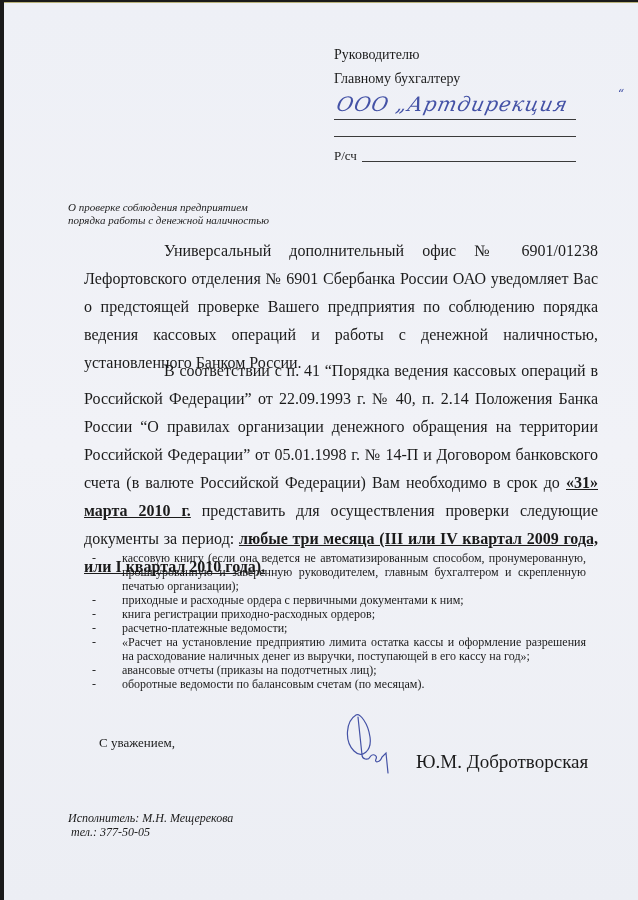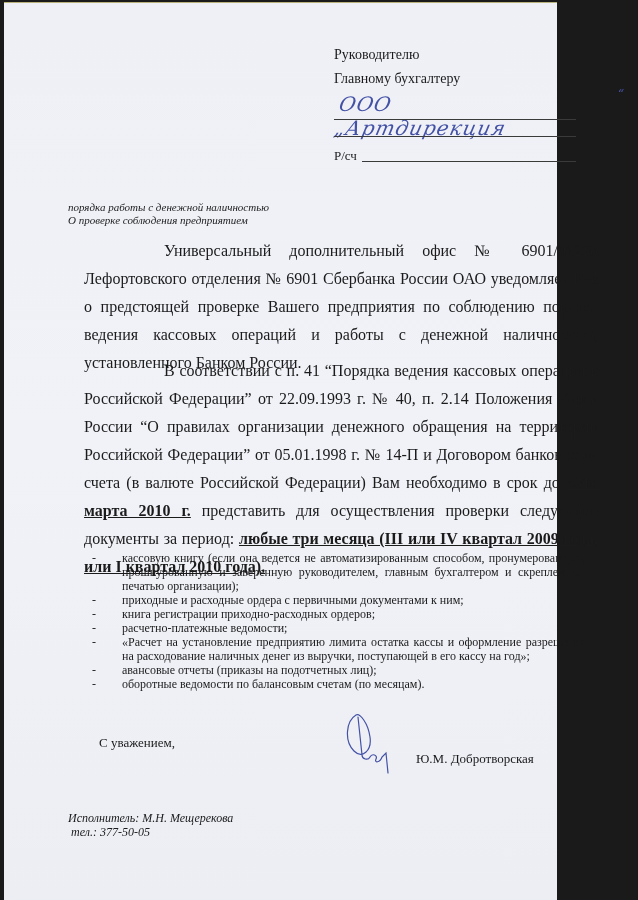--- a/index.html
+++ b/index.html
@@ -3,24 +3,23 @@
 <meta charset="utf-8">
 <style>
   html, body { margin: 0; padding: 0; }
   body {
     width: 638px; height: 900px; overflow: hidden;
     background: #1a1a1a;
     font-family: "Liberation Serif", serif;
     color: #1b1b1b;
   }
   .page {
-    position: absolute; left: 4px; top: 2px; width: 541px; height: 898px;
+    position: absolute; left: 4px; top: 2px; width: 634px; height: 898px;
     background: linear-gradient(180deg, #eef0f6 0%, #f1f2f7 50%, #eceef4 100%);
     border-top: 1px solid #b9b27a;
-    padding-left: 12px;
   }
   .addr { position: absolute; left: 330px; font-size: 14px; }
   .addr-1 { top: 44px; }
   .addr-2 { top: 68px; }
   .hand-line {
     position: absolute; left: 330px; width: 242px; height: 1px; background: #3a3a3a;
   }
   .hand-line.l1 { top: 116px; }
   .hand-line.l2 { top: 133px; }
   .handwriting {
@@ -46,43 +45,43 @@
   .p2 { top: 354px; }
   .indent { display: inline-block; width: 80px; }
   .u-bold { font-weight: bold; text-decoration: underline; }
   .list {
     position: absolute; left: 88px; top: 548px; width: 494px;
     font-size: 12px; line-height: 14px; margin: 0; padding: 0; list-style: none;
   }
   .list li { position: relative; padding-left: 30px; text-align: justify; }
   .list li .dash { position: absolute; left: 0; top: 0; }
   .closing { position: absolute; left: 95px; top: 732px; font-size: 13px; line-height: 16px; }
-  .signer { position: absolute; left: 412px; top: 748px; font-size: 13px; }
+  .signer { position: absolute; left: 412px; top: 748px; font-size: 19px; }
   .signature { position: absolute; left: 338px; top: 708px; }
   .executor {
     position: absolute; left: 64px; top: 808px; font-style: italic; font-size: 12px; line-height: 14px;
   }
 </style>
 </head>
 <body>
 
 <div class="page">
 
   <div class="addr addr-1">Руководителю</div>
   <div class="addr addr-2">Главному бухгалтеру</div>
   <div class="handwriting">ООО „Артдирекция</div>
   <div class="hand-quote">“</div>
   <div class="hand-line l1"></div>
   <div class="hand-line l2"></div>
   <div class="rsch">Р/сч</div>
   <div class="rsch-line"></div>
 
   <div class="subject">
+    <div>О проверке соблюдения предприятием</div>
     <div>порядка работы с денежной наличностью</div>
-    <div>О проверке соблюдения предприятием</div>
   </div>
 
   <div class="body-para p1">
     <span class="indent"></span><span>Универсальный дополнительный офис № 6901/01238 Лефортовского отделения № 6901 Сбербанка России ОАО уведомляет Вас о предстоящей проверке Вашего предприятия по соблюдению порядка ведения кассовых операций и работы с денежной наличностью, установленного Банком России.</span>
   </div>
 
   <div class="body-para p2">
     <span class="indent"></span><span>В соответствии с п. 41 “Порядка ведения кассовых операций в Российской Федерации” от 22.09.1993 г. № 40, п. 2.14 Положения Банка России “О правилах организации денежного обращения на территории Российской Федерации” от 05.01.1998 г. № 14-П и Договором банковского счета (в валюте Российской Федерации) Вам необходимо в срок до </span><span class="u-bold">«31» марта 2010 г.</span><span> представить для осуществления проверки следующие документы за период: </span><span class="u-bold">любые три месяца (III или IV квартал 2009 года, или I квартал 2010 года).</span>
   </div>
 

